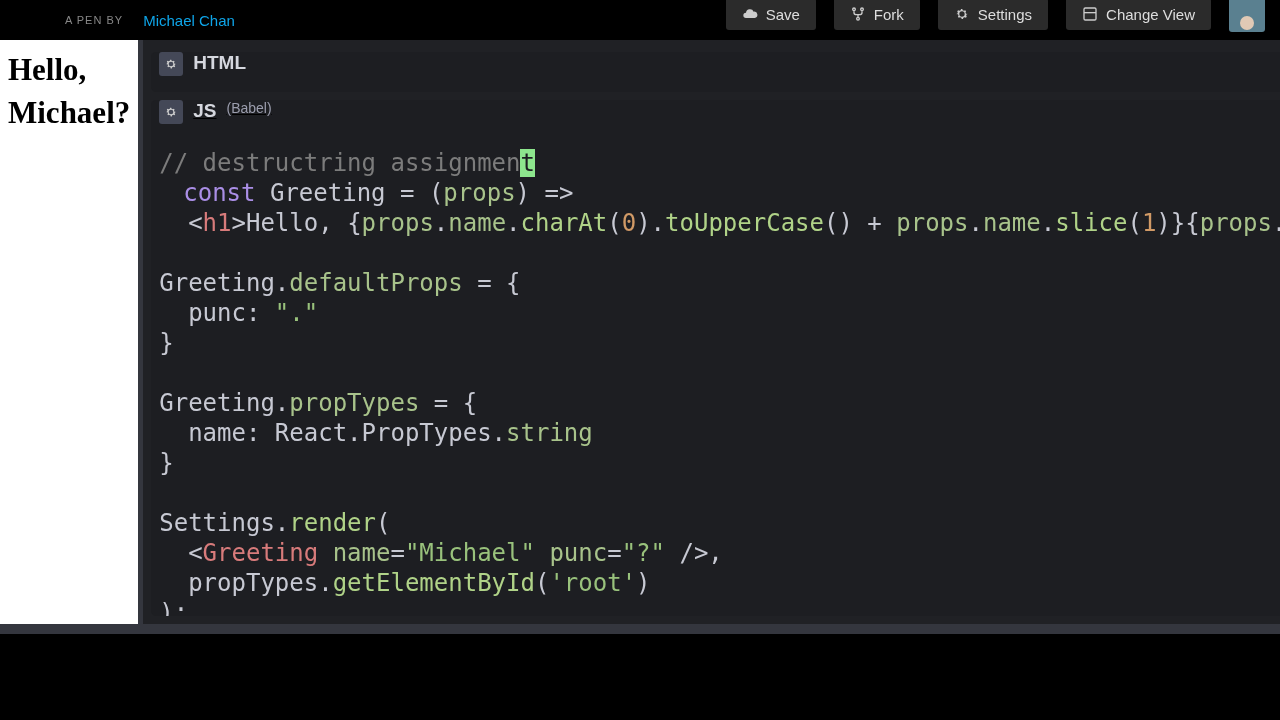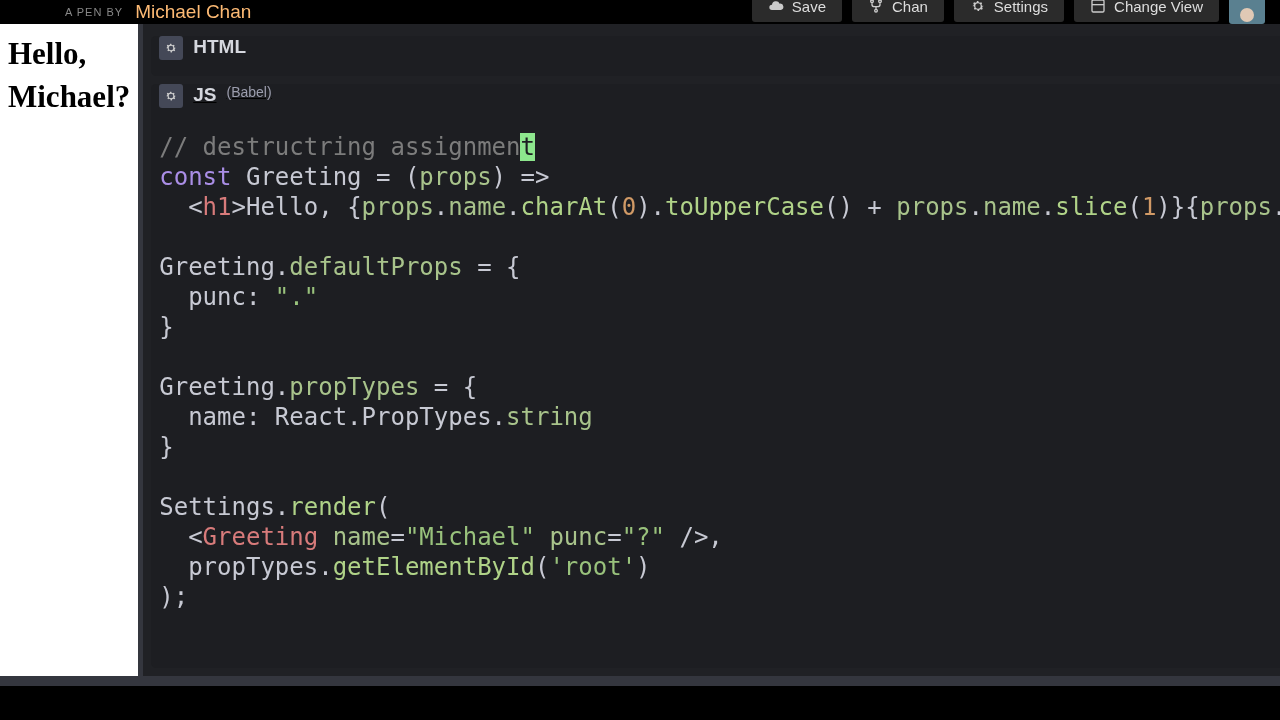--- a/index.html
+++ b/index.html
@@ -4,37 +4,37 @@
 <style>
   * { margin: 0; padding: 0; box-sizing: border-box; }
   body {
     width: 1280px;
     height: 720px;
     background: #000;
     font-family: -apple-system, BlinkMacSystemFont, "Segoe UI", sans-serif;
     overflow: hidden;
   }
   .header {
-    height: 24px;
+    height: 40px;
     background: #000;
     display: flex;
     align-items: center;
     padding: 0 15px;
-    gap: 10px;
+    gap: 18px;
   }
   .pen-by {
     color: #888;
     font-size: 11px;
     letter-spacing: 1px;
     margin-left: 50px;
     font-weight: 500;
   }
   .pen-author {
-    color: #fdba74;
-    font-size: 19px;
+    color: #0ea5e9;
+    font-size: 15px;
     margin-left: 2px;
   }
   .spacer { flex: 1; }
   .hbtn {
     background: #2b2b2b;
     color: #ddd;
     border: none;
     border-radius: 3px;
     height: 32px;
     padding: 0 16px;
@@ -51,21 +51,21 @@
     border-radius: 3px;
     background: #5a8090;
     margin-top: -12px;
     overflow:hidden;
     display:flex;align-items:flex-end;justify-content:center;
   }
   .avatar-head{width:14px;height:14px;border-radius:50%;background:#e0c9b5;margin-bottom:2px;}
   
   .main {
     display: flex;
-    height: 652px;
+    height: 584px;
     background: #1d1e22;
   }
   .preview {
     width: 277px;
     background: #fff;
     padding: 8px;
     font-family: "Times New Roman", serif;
     font-size: 31px;
     font-weight: bold;
     line-height: 1.4;
@@ -123,21 +123,21 @@
     font-family: "Menlo", "Consolas", monospace;
     font-size: 24px;
     line-height: 30px;
     color: #c7c9d3;
     overflow: hidden;
     position: relative;
     margin-top:-4px;
   }
   .code-line { padding: 0 8px; white-space: pre; }
   .c-comment { color: #7c7c7c; }
-  .c-kw { color: #aa8ee6; }
+  .c-kw { color: #aa8ee6; margin-left: 24px; }
   .c-var { color: #c7c9d3; }
   .c-fn { color: #b0d388; }
   .c-prop { color: #a8c38b; }
   .c-num { color: #d19a66; }
   .c-str { color: #99c27c; }
   .c-tag { color: #d87b7b; }
   .c-attr { color: #a8c38b; }
   .cursor { background:#8de68d; color:#1d1e22; }
   .scrollbar-v {
     position:absolute; right:2px; top:8px; width:10px; height:260px;
@@ -157,21 +157,21 @@
   <button class="hbtn">
     <svg viewBox="0 0 24 24">
         <path d="M19 18H6a4 4 0 010-8 6 6 0 0111.5-1.5A4 4 0 0119 18z"></path>
       </svg>
     <span>Save</span>
   </button>
   <button class="hbtn">
     <svg viewBox="0 0 24 24">
         <path d="M6 3a2 2 0 100 4 2 2 0 000-4zm12 0a2 2 0 100 4 2 2 0 000-4zM6 7v3c0 2 2 3 4 3h4c2 0 4-1 4-3V7M12 13v4m0 0a2 2 0 100 4 2 2 0 000-4z" fill="none" stroke="#ccc" stroke-width="2"></path>
       </svg>
-    <span>Chan</span>
+    <span>Fork</span>
   </button>
   <button class="hbtn">
     <svg viewBox="0 0 24 24">
         <path d="M12 8a4 4 0 100 8 4 4 0 000-8zm9 4l-2 .5-.8 2 1 1.8-1.4 1.4-1.8-1-2 .8-.5 2h-2l-.5-2-2-.8-1.8 1-1.4-1.4 1-1.8-.8-2L3 12l2-.5.8-2-1-1.8L6.2 6.3l1.8 1 2-.8.5-2h2l.5 2 2 .8 1.8-1 1.4 1.4-1 1.8.8 2z"></path>
       </svg>
     <span>Settings</span>
   </button>
   <button class="hbtn">
     <svg viewBox="0 0 24 24">
         <rect x="3" y="3" width="18" height="18" rx="2" fill="none" stroke="#ccc" stroke-width="2"></rect>

